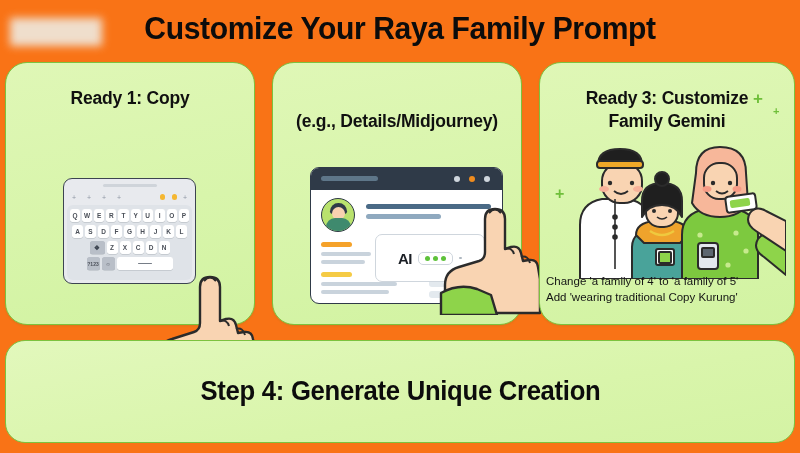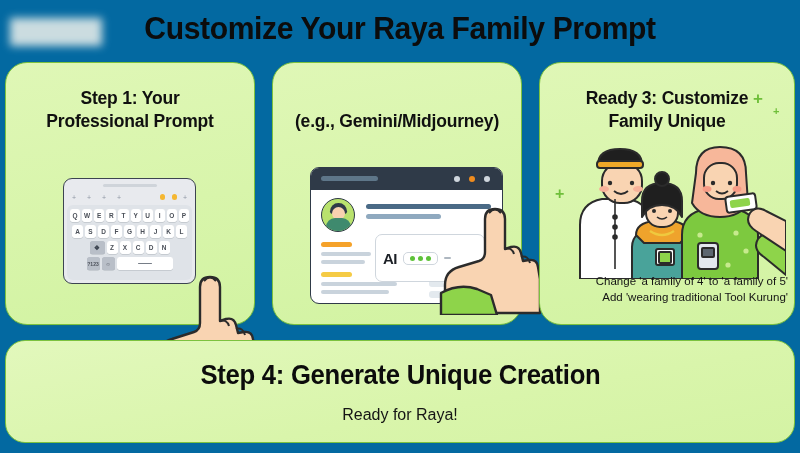--- a/index.html
+++ b/index.html
@@ -2,21 +2,21 @@
 <html><head>
 <meta charset="utf-8">
 <style>
   * { box-sizing: border-box; margin: 0; padding: 0; }
   html, body {
     width: 800px; height: 453px;
     background: #f7fbf2;
     font-family: "Liberation Sans", sans-serif;
     overflow: hidden;
   }
-  #page { position: relative; width: 800px; height: 453px; background: #0369a1; }
+  #page { position: relative; width: 800px; height: 453px; background: #f97316; }
 
   .watermark {
     position: absolute; left: 10px; top: 18px; width: 92px; height: 28px;
     background: #eef1ec; filter: blur(4px); opacity: .85;
   }
 
   .page-title {
     position: absolute; left: 0; top: 10px; width: 800px;
     text-align: center; font-size: 32px; font-weight: bold;
     color: #0c0c0c; letter-spacing: -.4px;
@@ -98,35 +98,35 @@
   .acc-yellow { left: 10px; top: 104px; width: 31px; height: 5px; background: #f5cb45; }
   .line-g1 { left: 10px; top: 84px; width: 50px; height: 4px; background: #c9d3dc; }
   .line-g2 { left: 10px; top: 92px; width: 44px; height: 4px; background: #c9d3dc; }
   .line-g3 { left: 10px; top: 114px; width: 76px; height: 4px; background: #c9d3dc; }
   .line-g4 { left: 10px; top: 122px; width: 68px; height: 4px; background: #c9d3dc; }
   .line-g5 { left: 118px; top: 112px; width: 42px; height: 7px; background: #e3e9ee; }
   .line-g6 { left: 118px; top: 123px; width: 52px; height: 7px; background: #e3e9ee; }
   .ai-panel {
     position: absolute; left: 64px; top: 66px; width: 110px; height: 48px;
     background: #fff; border: 1.4px solid #cfd6dd; border-radius: 7px;
-    display: flex; align-items: center; padding: 0 7px; gap: 6px;
+    display: flex; align-items: center; padding: 0 22px; gap: 6px;
   }
   .ai-label { font-size: 15px; font-weight: bold; color: #1b1f25; letter-spacing: -.5px; }
   .ai-pill {
     display: flex; align-items: center; gap: 3px; padding: 3px 6px;
     border: 1.2px solid #cfd6dd; border-radius: 5px;
   }
   .ai-pill i { width: 5px; height: 5px; border-radius: 50%; background: #5ec23a; display: block; }
   .ai-dash { width: 7px; height: 1.6px; background: #aeb7c0; border-radius: 1px; }
   .hand2 { position: absolute; left: 148px; top: 140px; width: 120px; height: 112px; }
 
   
   .family { position: absolute; left: 10px; top: 76px; width: 236px; height: 140px; }
   .caption3 {
-    position: absolute; left: 6px; right: 6px; bottom: 18px; text-align: right;
+    position: absolute; left: 6px; right: 6px; bottom: 18px; text-align: left;
     font-size: 11.5px; line-height: 1.45; color: #141414;
   }
   .spark { position: absolute; color: #6fbf3a; font-weight: bold; }
 
   
   .banner {
     position: absolute; left: 5px; top: 340px; width: 790px; height: 103px;
     background: linear-gradient(170deg,#e2f8bc 0%,#d9f5ab 60%,#d4f3a4 100%);
     border: 1.6px solid #7cc23f; border-radius: 20px;
     display: flex; flex-direction: column; align-items: center; justify-content: center; gap: 15px;
@@ -144,22 +144,21 @@
 <div id="page">
 
   <div class="watermark"></div>
 
   <div class="page-title">Customize Your Raya Family Prompt</div>
 
   <div class="cards">
 
     <div class="card c1">
       <div class="card-title">
-        <span>Step 1: Your</span><br>
-        <span>Professional Prompt</span>
+        <span>Ready 1: Copy</span><br>
       </div>
 
       <div class="tablet">
         <div class="tablet-notch"></div>
         <div class="kb-toolbar">
           <span class="tool-dot" style="left:2px">+</span>
           <span class="tool-dot" style="left:17px">+</span>
           <span class="tool-dot" style="left:32px">+</span>
           <span class="tool-dot" style="left:47px">+</span>
           <span class="dot-y" style="right:24px"></span>
@@ -213,21 +212,21 @@
         <path d="M92 52 Q99 50 101 57" fill="none" stroke="#2b2b2b" stroke-width="2"></path>
         <path d="M108 60 Q115 58 117 66" fill="none" stroke="#2b2b2b" stroke-width="2"></path>
         <path d="M76 12 Q82 5 88 12" fill="none" stroke="#2b2b2b" stroke-width="2"></path>
         <path d="M26 120 L26 96 Q44 86 62 92 L76 98 L82 120 Z" fill="#8ed44a" stroke="#2b2b2b" stroke-width="2.4" stroke-linejoin="round"></path>
       </svg>
     </div>
 
     <div class="card c2">
       <div class="card-title">
         <br>
-        <span>(e.g., Gemini/Midjourney)</span>
+        <span>(e.g., Details/Midjourney)</span>
       </div>
 
       <div class="browser">
         <div class="br-bar">
           <span class="br-url"></span>
           <span class="br-dot g"></span>
           <span class="br-dot o"></span>
           <span class="br-dot w"></span>
         </div>
         <div class="avatar">
@@ -263,21 +262,21 @@
         <path d="M84 46 Q91 44 93 51" fill="none" stroke="#2b2b2b" stroke-width="2"></path>
         <path d="M100 54 Q107 52 109 60" fill="none" stroke="#2b2b2b" stroke-width="2"></path>
         <path d="M68 10 Q74 3 80 10" fill="none" stroke="#2b2b2b" stroke-width="2"></path>
         <path d="M20 112 L20 90 Q38 80 56 86 L70 92 L76 112 Z" fill="#8ed44a" stroke="#2b2b2b" stroke-width="2.4" stroke-linejoin="round"></path>
       </svg>
     </div>
 
     <div class="card c3">
       <div class="card-title">
         <span>Ready 3: Customize</span><br>
-        <span>Family Unique</span>
+        <span>Family Gemini</span>
       </div>
 
       <svg class="family" viewBox="0 0 236 140">
         <g stroke="#2b2b2b" stroke-width="2" stroke-linejoin="round">
 
           <g>
             <path d="M30 140 L30 86 Q30 64 52 60 L78 60 Q100 64 100 86 L100 140 Z" fill="#ffffff"></path>
             <rect x="52" y="24" width="40" height="40" rx="18" fill="#f9d4b2"></rect>
             <path d="M48 26 Q48 10 70 10 Q92 10 92 26 Z" fill="#1f1f1f"></path>
             <rect x="47" y="22" width="46" height="7" rx="3" fill="#f0a929"></rect>
@@ -341,24 +340,23 @@
           </g>
         </g>
       </svg>
 
       <span class="spark" style="left:213px; top:26px; font-size:17px">+</span>
       <span class="spark" style="left:233px; top:42px; font-size:11px">+</span>
       <span class="spark" style="left:15px;  top:122px; font-size:16px">+</span>
 
       <div class="caption3">
         <span>Change 'a family of 4' to 'a family of 5'</span><br>
-        <span>Add 'wearing traditional Tool Kurung'</span>
+        <span>Add 'wearing traditional Copy Kurung'</span>
       </div>
     </div>
 
   </div>
 
   <div class="banner">
     <div class="banner-title">Step 4: Generate Unique Creation</div>
-    <div class="banner-sub">Ready for Raya!</div>
   </div>
 
 </div>
 
 </body></html>

